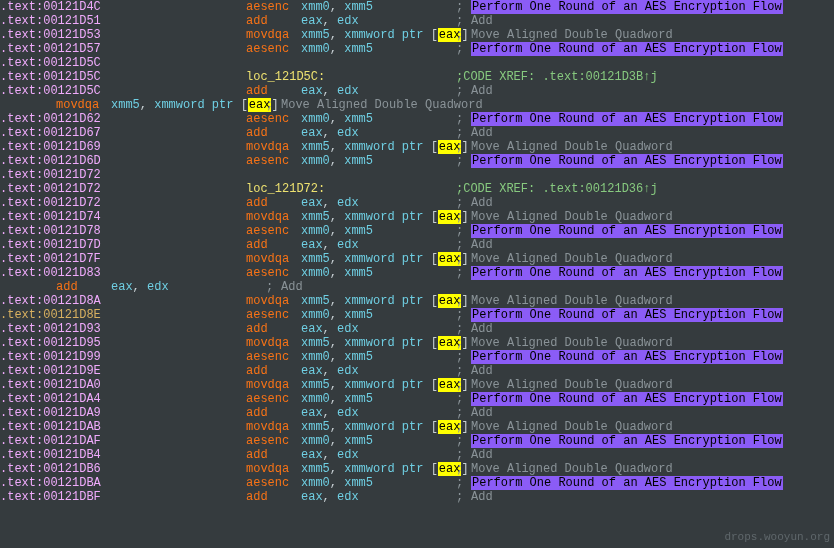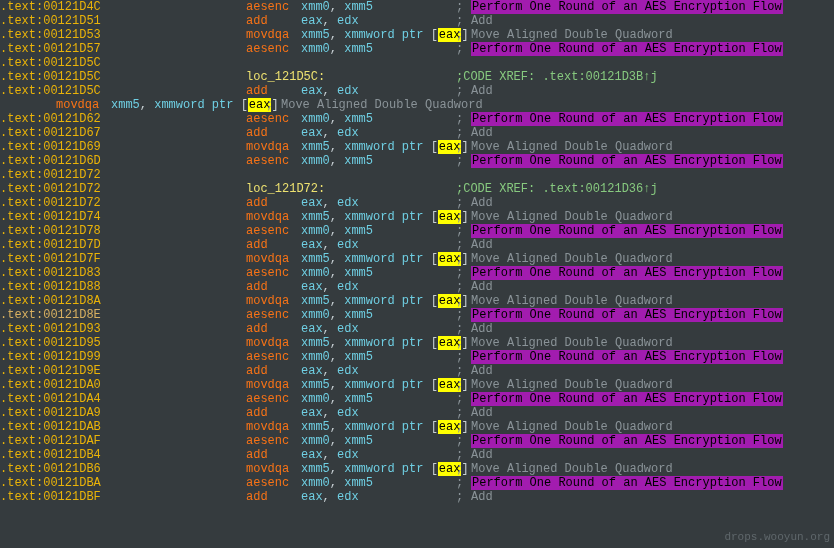--- a/index.html
+++ b/index.html
@@ -17,35 +17,35 @@
   }
   .row {
     display: flex;
     align-items: center;
     height: 14px;
   }
   .addr {
     width: 190px;
     flex-shrink: 0;
   }
-  .addr-red { color: #eab308; }
+  .addr-red { color: #f0abfc; }
   .addr-sel { color: #d8b060; }
   .instr-area {
     width: 55px;
     flex-shrink: 0;
   }
   .mnemonic { color: #f97316; }
   .ops-area {
     width: 155px;
     flex-shrink: 0;
   }
   .reg { color: #6fcfe3; }
   .ptr { background: #ffff00; color: #000000; padding: 0 1px; }
   .semi { color: #8a9398; width: 15px; flex-shrink: 0; }
-  .hilite { background: #a21caf; color: #000000; padding: 0 1px; }
+  .hilite { background: #8b5cf6; color: #000000; padding: 0 1px; }
   .comment { color: #8a9398; }
   .loc { color: #ede170; }
   .xref { color: #87c97f; }
   .arrow { color: #87c97f; }
   .watermark {
     position: absolute;
     right: 4px;
     bottom: 4px;
     color: #808a8f;
     font-size: 11px;
@@ -204,21 +204,20 @@
     </div>
     <div class="row">
       <span class="addr addr-red">.text:00121D83</span>
       <span class="loc-col"></span>
       <span class="instr-area mnemonic">aesenc</span>
       <span class="ops-area"><span class="reg">xmm0</span><span>, </span><span class="reg">xmm5</span></span>
       <span class="semi">;</span>
       <span class="hilite">Perform One Round of an AES Encryption Flow</span>
     </div>
     <div class="row">
-      <span class="addr addr-red">.text:00121D88</span>
       <span class="loc-col"></span>
       <span class="instr-area mnemonic">add</span>
       <span class="ops-area"><span class="reg">eax</span><span>, </span><span class="reg">edx</span></span>
       <span class="semi">;</span>
       <span class="comment">Add</span>
     </div>
     <div class="row">
       <span class="addr addr-red">.text:00121D8A</span>
       <span class="loc-col"></span>
       <span class="instr-area mnemonic">movdqa</span>

